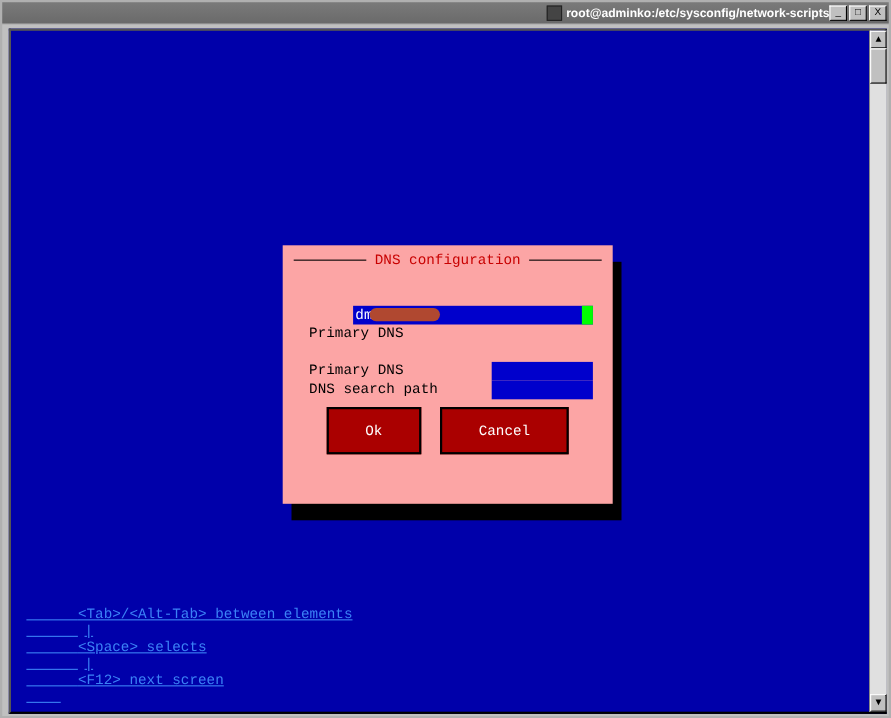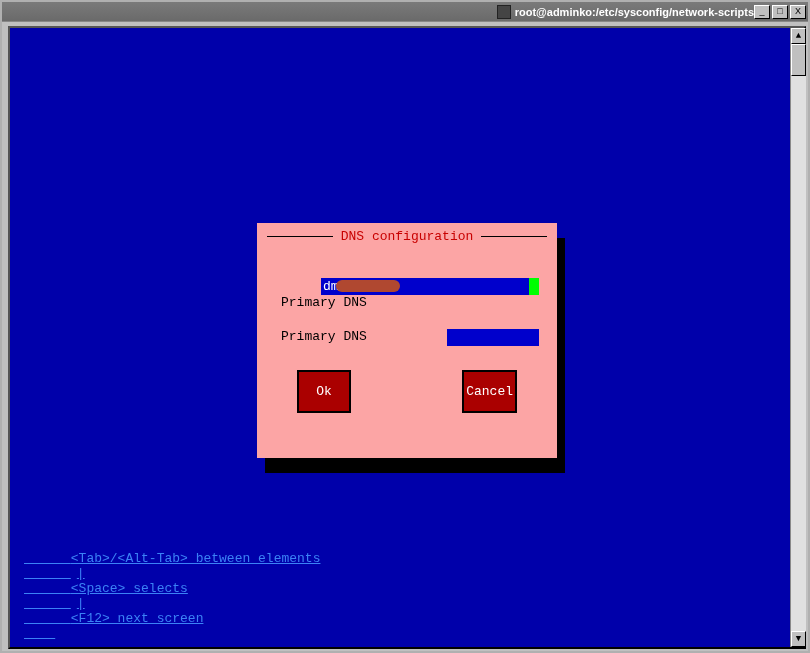--- a/index.html
+++ b/index.html
@@ -180,21 +180,21 @@
     right: 40px;
     display: flex;
     justify-content: space-between;
   }
   .tui-btn-wrap { position: relative; }
   .tui-btn {
     position: relative;
     background: #aa0000;
     color: #fff;
     border: 2px solid #000;
-    padding: 12px 2px;
+    padding: 12px 33px;
     text-align: center;
     cursor: pointer;
     min-width: 54px;
   }
   .tui-btn-shadow {
     position: absolute;
     left: 5px;
     top: 5px;
     width: 100%;
     height: 100%;
@@ -302,20 +302,26 @@
         <div class="field-row">
         </div>
 
         <div class="field-row">
           <span class="field-label">Primary DNS</span>
           <div class="field-value-wrap">
             <input class="field-value empty" value="" style="">
           </div>
         </div>
 
+        <div class="field-row">
+          <span class="field-label">DNS search path</span>
+          <div class="field-value-wrap">
+            <input class="field-value empty" value="" style="">
+          </div>
+        </div>
 
       </div>
 
       <div class="btn-row">
         <div class="tui-btn-wrap">
           <div class="tui-btn-shadow"></div>
           <div class="tui-btn">
             <span>Ok</span>
           </div>
         </div>

